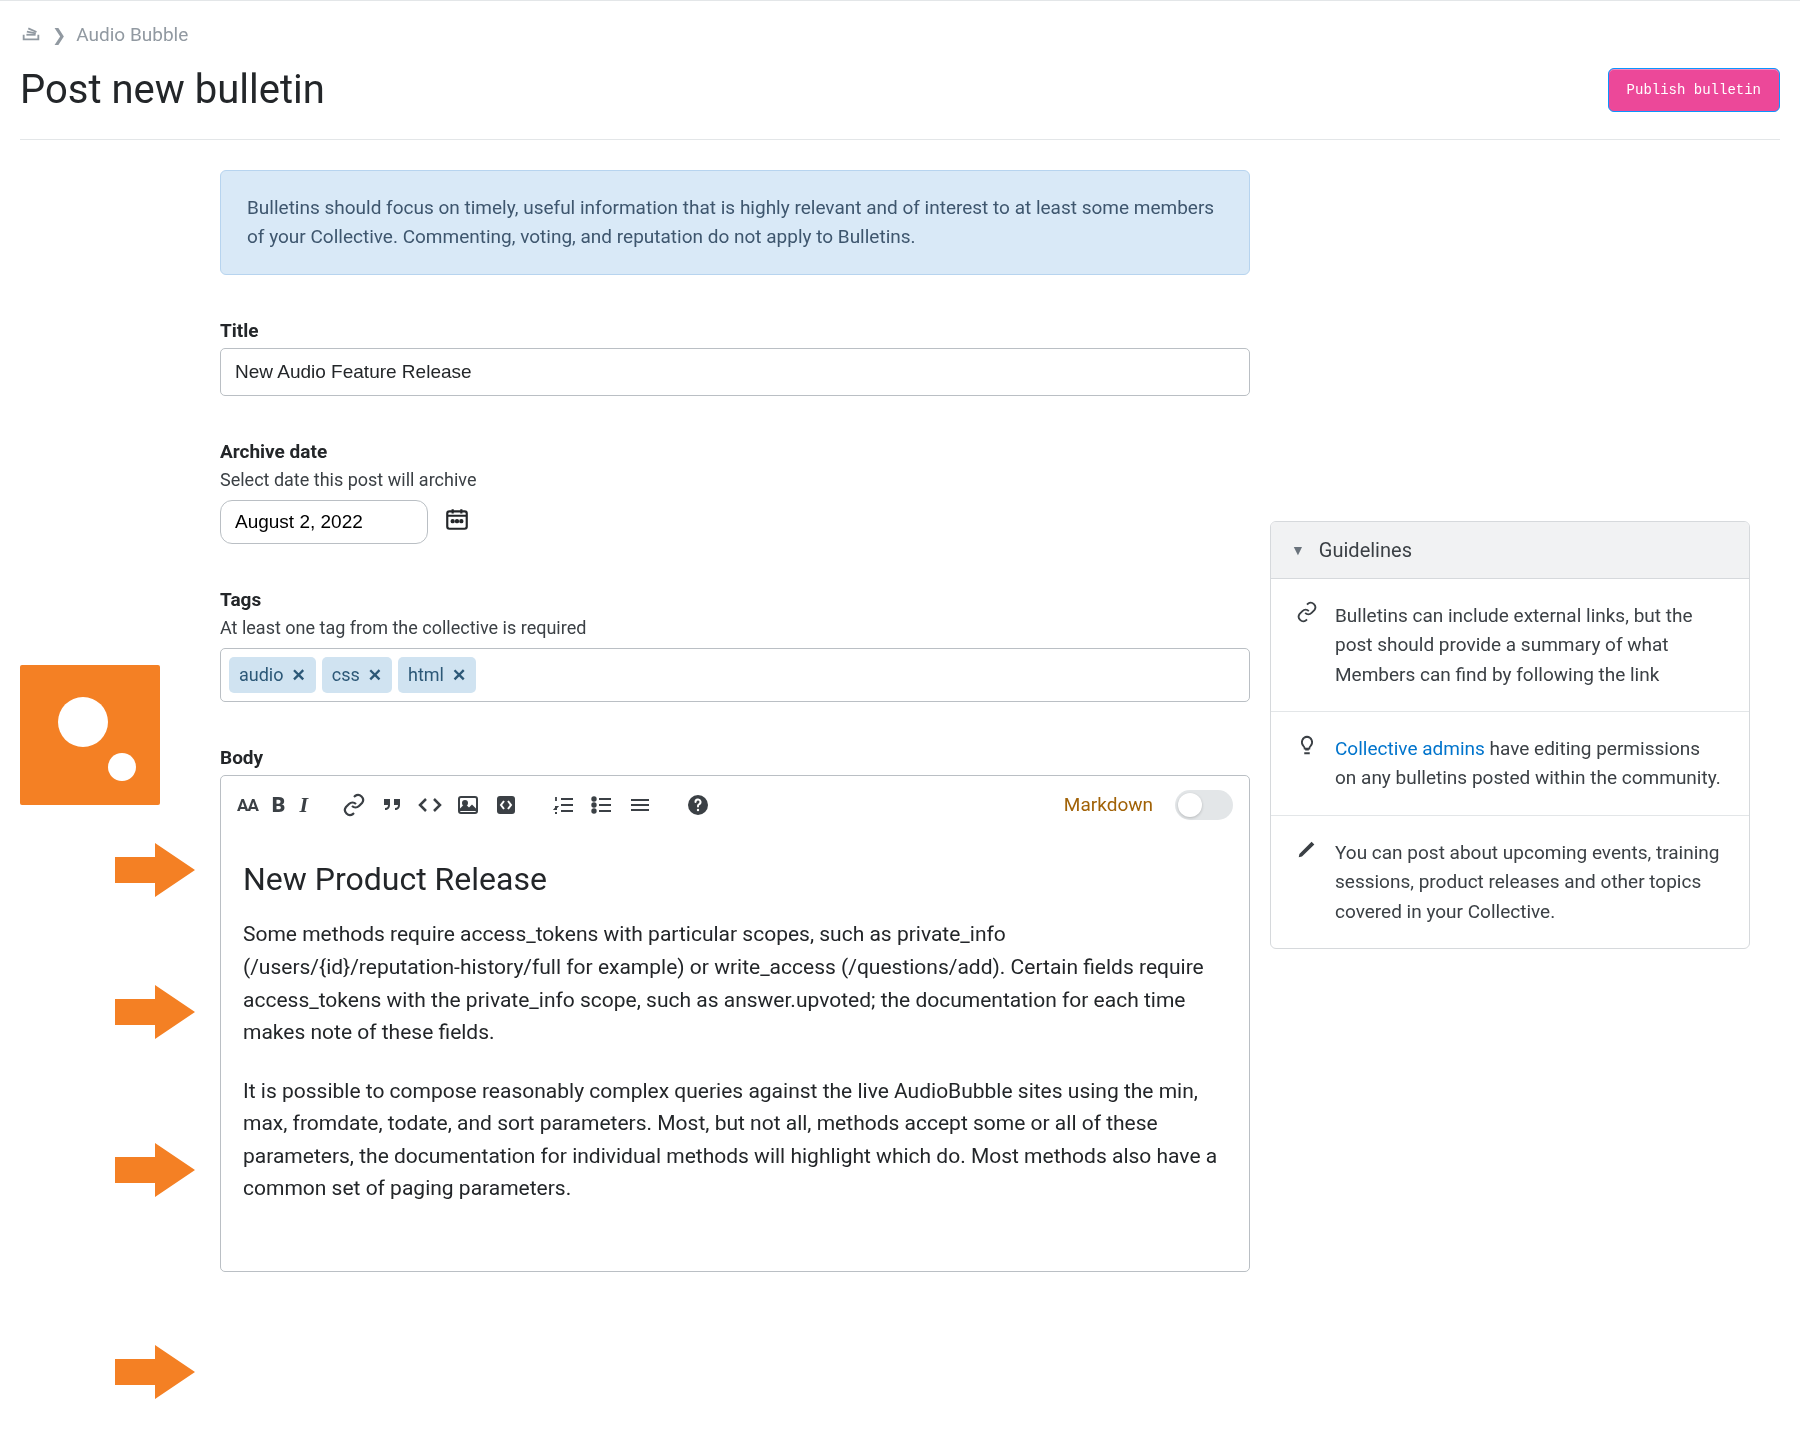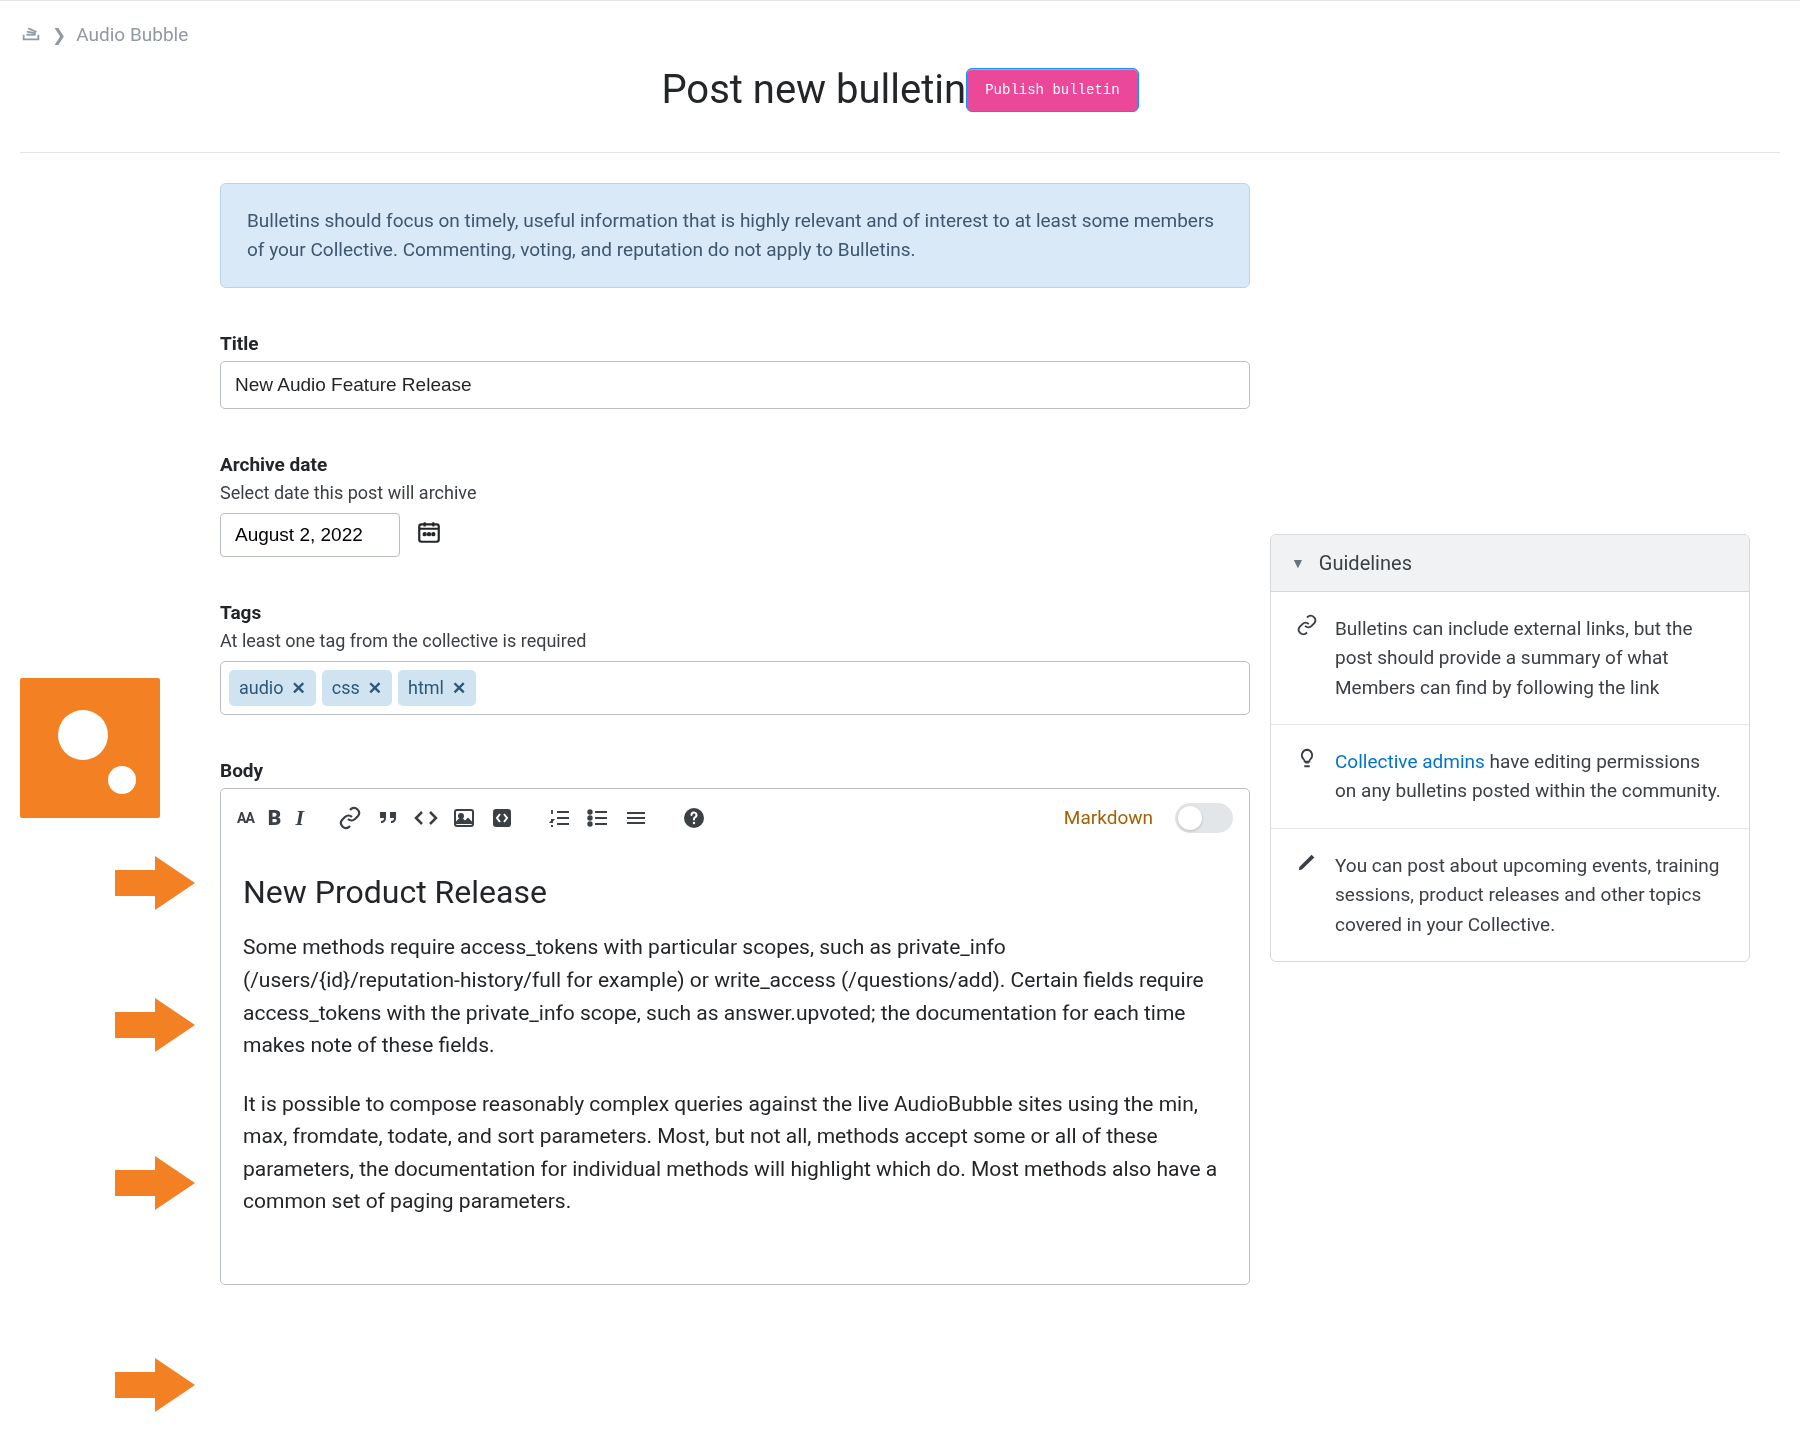--- a/index.html
+++ b/index.html
@@ -25,23 +25,23 @@
     color: #9199a1;
     font-size: 19px;
     margin-bottom: 18px;
   }
   .breadcrumb svg { color: #9199a1; }
   .breadcrumb .chev { font-size: 17px; }
   .breadcrumb a { color: #9199a1; text-decoration: none; }
   
   .header-row {
     display: flex;
-    justify-content: center;
-    align-items: center;
-    padding-bottom: 39px;
+    justify-content: space-between;
+    align-items: center;
+    padding-bottom: 26px;
     border-bottom: 1px solid #e3e6e8;
     margin-bottom: 30px;
   }
   .page-title {
     font-size: 40px;
     font-weight: 400;
     color: #232629;
   }
   .btn-primary {
     background: #ec4899;
@@ -127,25 +127,25 @@
     border: 1px solid #babfc4;
     border-radius: 5px;
     padding: 12px 14px;
     font-size: 19px;
     color: #232629;
     background: #fff;
   }
   .date-row { display: flex; align-items: center; gap: 16px; }
   .input-date {
     border: 1px solid #babfc4;
-    border-radius: 4px;
+    border-radius: 12px;
     padding: 10px 14px;
     font-size: 19px;
     background: #fff;
-    width: 180px;
+    width: 208px;
   }
   .cal-icon svg { width: 26px; height: 26px; color: #232629; }
   
   .tags-box {
     width: 100%;
     border: 1px solid #babfc4;
     border-radius: 5px;
     padding: 8px 8px;
     display: flex;
     gap: 6px;
@@ -172,21 +172,21 @@
   .editor-toolbar {
     display: flex;
     align-items: center;
     padding: 14px 16px;
     gap: 10px;
     border-bottom: 1px solid transparent;
   }
   .tb-group { display: flex; align-items: center; gap: 14px; margin-right: 24px; }
   .tb-btn { color: #3b4045; cursor: pointer; display: inline-flex; align-items: center; justify-content: center; }
   .tb-btn svg { width: 24px; height: 24px; }
-  .tb-aa { font-size: 14px; font-weight: 700; letter-spacing: -1px; }
+  .tb-aa { font-size: 17px; font-weight: 700; letter-spacing: -1px; }
   .tb-bold { font-size: 21px; font-weight: 900; }
   .tb-italic { font-size: 22px; font-style: italic; font-family: Georgia, 'Times New Roman', serif; font-weight: 700; }
   .tb-spacer { flex: 1; }
   .md-label { color: #a16207; font-size: 19px; margin-right: 12px; }
   .toggle {
     width: 58px; height: 30px;
     background: #e3e6e8;
     border-radius: 30px;
     position: relative;
     cursor: pointer;

